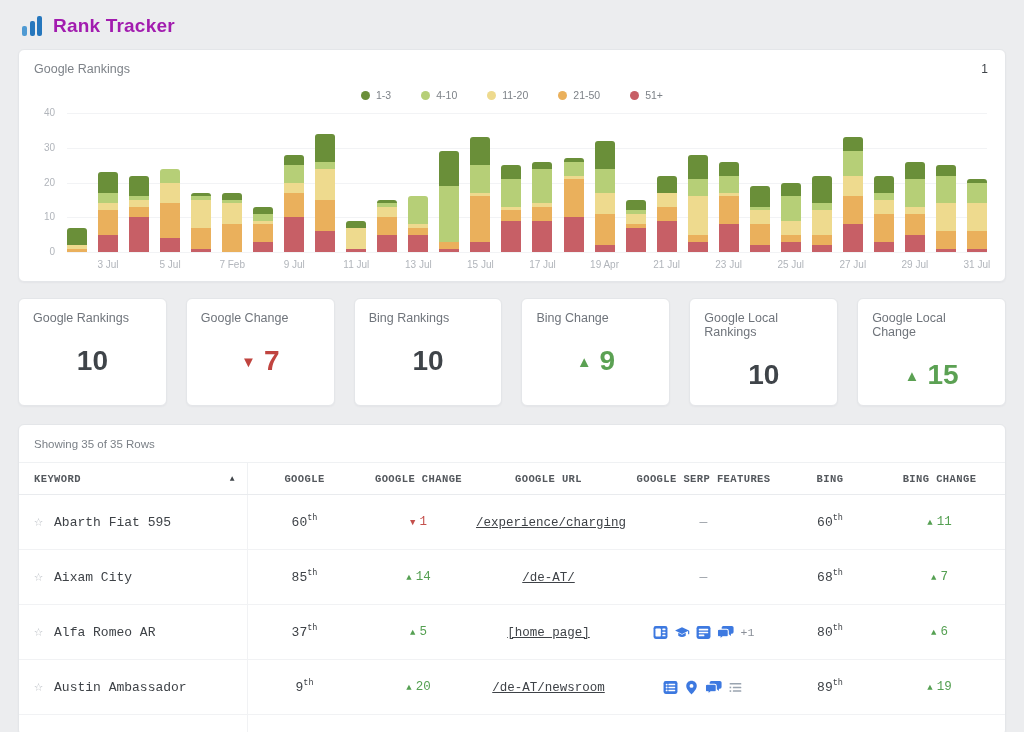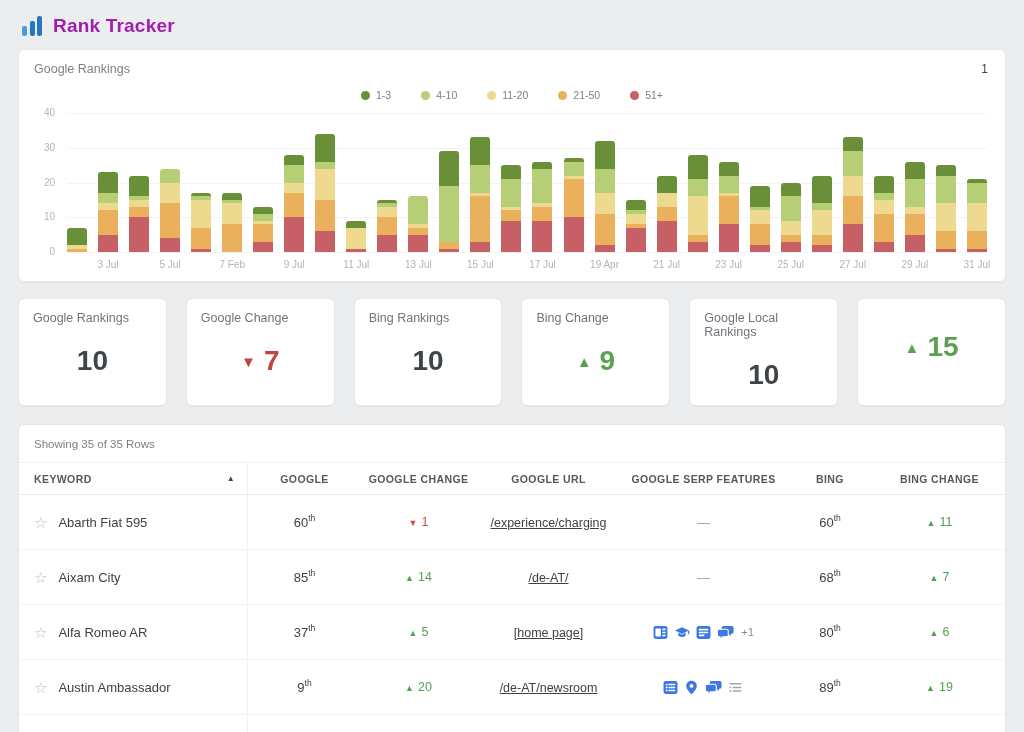--- a/index.html
+++ b/index.html
@@ -45,21 +45,21 @@
   .stat-label { font-size: 12.5px; color: #6f747b; }
   .stat-value { margin-top: 20px; display: flex; align-items: center; justify-content: center; gap: 8px;
                 font-size: 28px; font-weight: bold; color: #3f4449; }
   .stat-value .arrow { font-size: 15px; line-height: 1; }
   .stat-value.up { color: #5ba153; }
   .stat-value.down { color: #c0443f; }
 
   
   .table-card { margin: 0 18px; padding-top: 13px; overflow: hidden; }
   .table-summary { font-size: 11.5px; color: #7b8087; margin: 0 8px 12px 15px; }
-  .thead, .trow, .trow-partial { display: grid; grid-template-columns: 229px 113px 115px 145px 165px 88px 131px; align-items: center; }
+  .thead, .trow, .trow-partial { display: grid; grid-template-columns: 229px 113px 115px 145px 165px 88px 131px; align-items: center; font-family: Liberation Mono, monospace; }
   .thead { height: 33px; border-top: 1px solid #eff1f3; border-bottom: 1px solid #e9ebee; }
   .th { font-size: 10.5px; font-weight: bold; color: #54585d; letter-spacing: .4px; text-align: center; cursor: pointer; }
   .th.kw { display: flex; justify-content: space-between; align-items: center; height: 100%;
            padding: 0 12px 0 15px; border-right: 1px solid #eff1f3; text-align: left; }
   .sort-arrow { font-size: 8px; color: #3f4449; }
   .trow { height: 55px; border-bottom: 1px solid #f1f2f4; }
   .trow-partial { height: 20px; }
   .td { text-align: center; font-size: 13px; color: #3e4247; }
   .td.kw { display: flex; align-items: center; gap: 11px; height: 100%; padding-left: 15px;
            border-right: 1px solid #f1f2f4; text-align: left; }
@@ -422,20 +422,21 @@
           <span>9</span>
         </div>
       </div>
       <div class="card stat-card">
         <div class="stat-label">Google Local Rankings</div>
         <div class="stat-value">
           <span>10</span>
         </div>
       </div>
       <div class="card stat-card">
+        <div class="stat-label">Google Local Change</div>
         <div class="stat-value up">
           <span class="arrow">▲</span>
           <span>15</span>
         </div>
       </div>
     </section>
 
   <section class="card table-card">
     <div class="table-summary">Showing 35 of 35 Rows</div>
     <div class="thead" id="thead">

